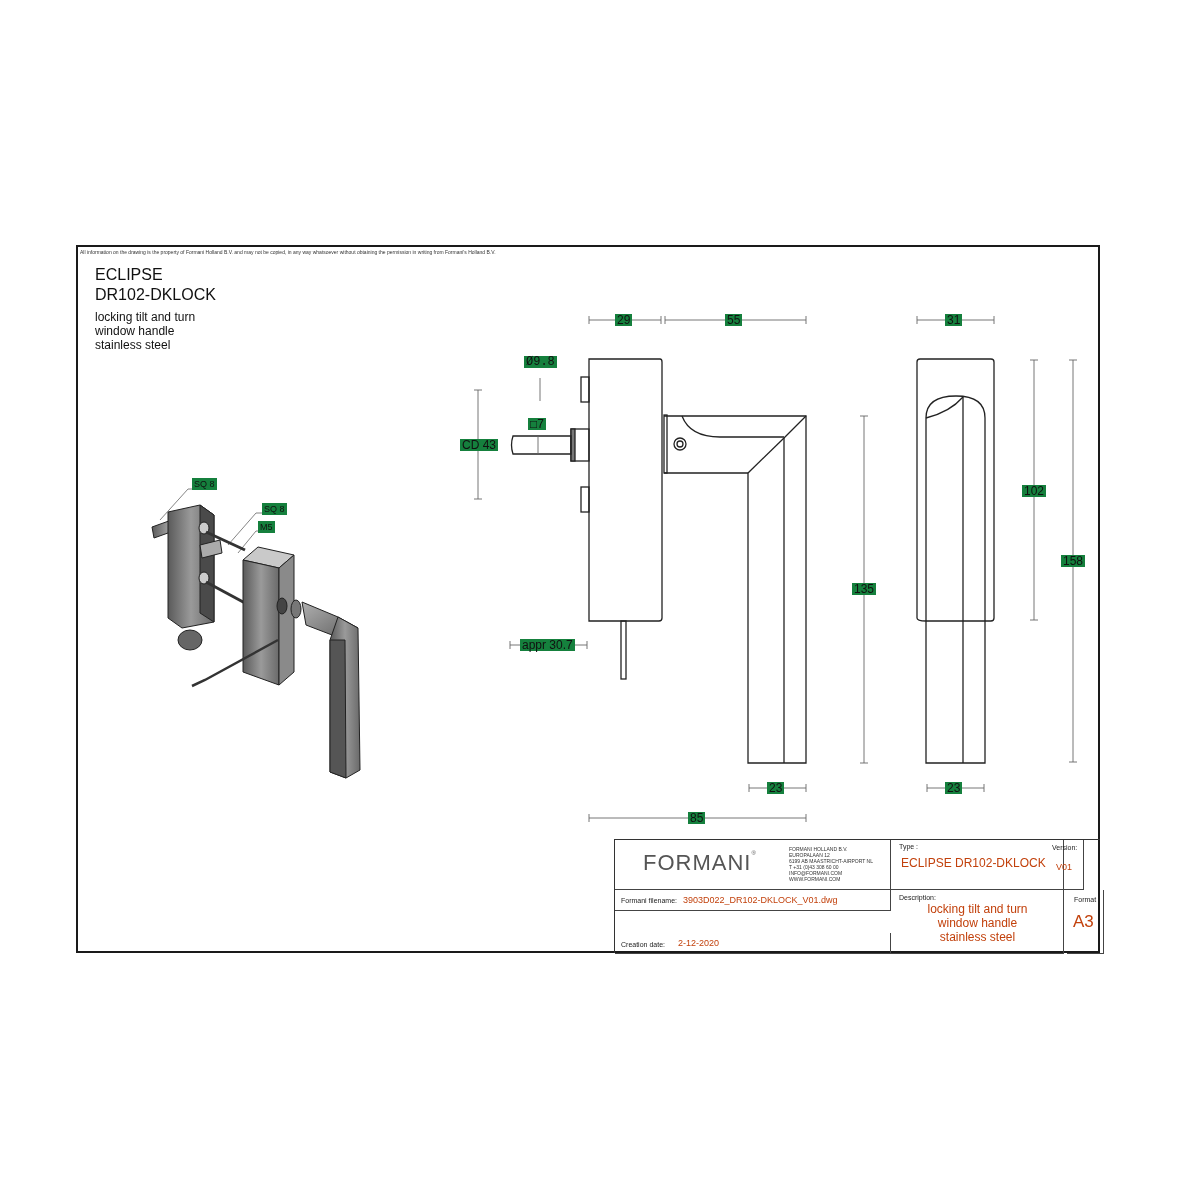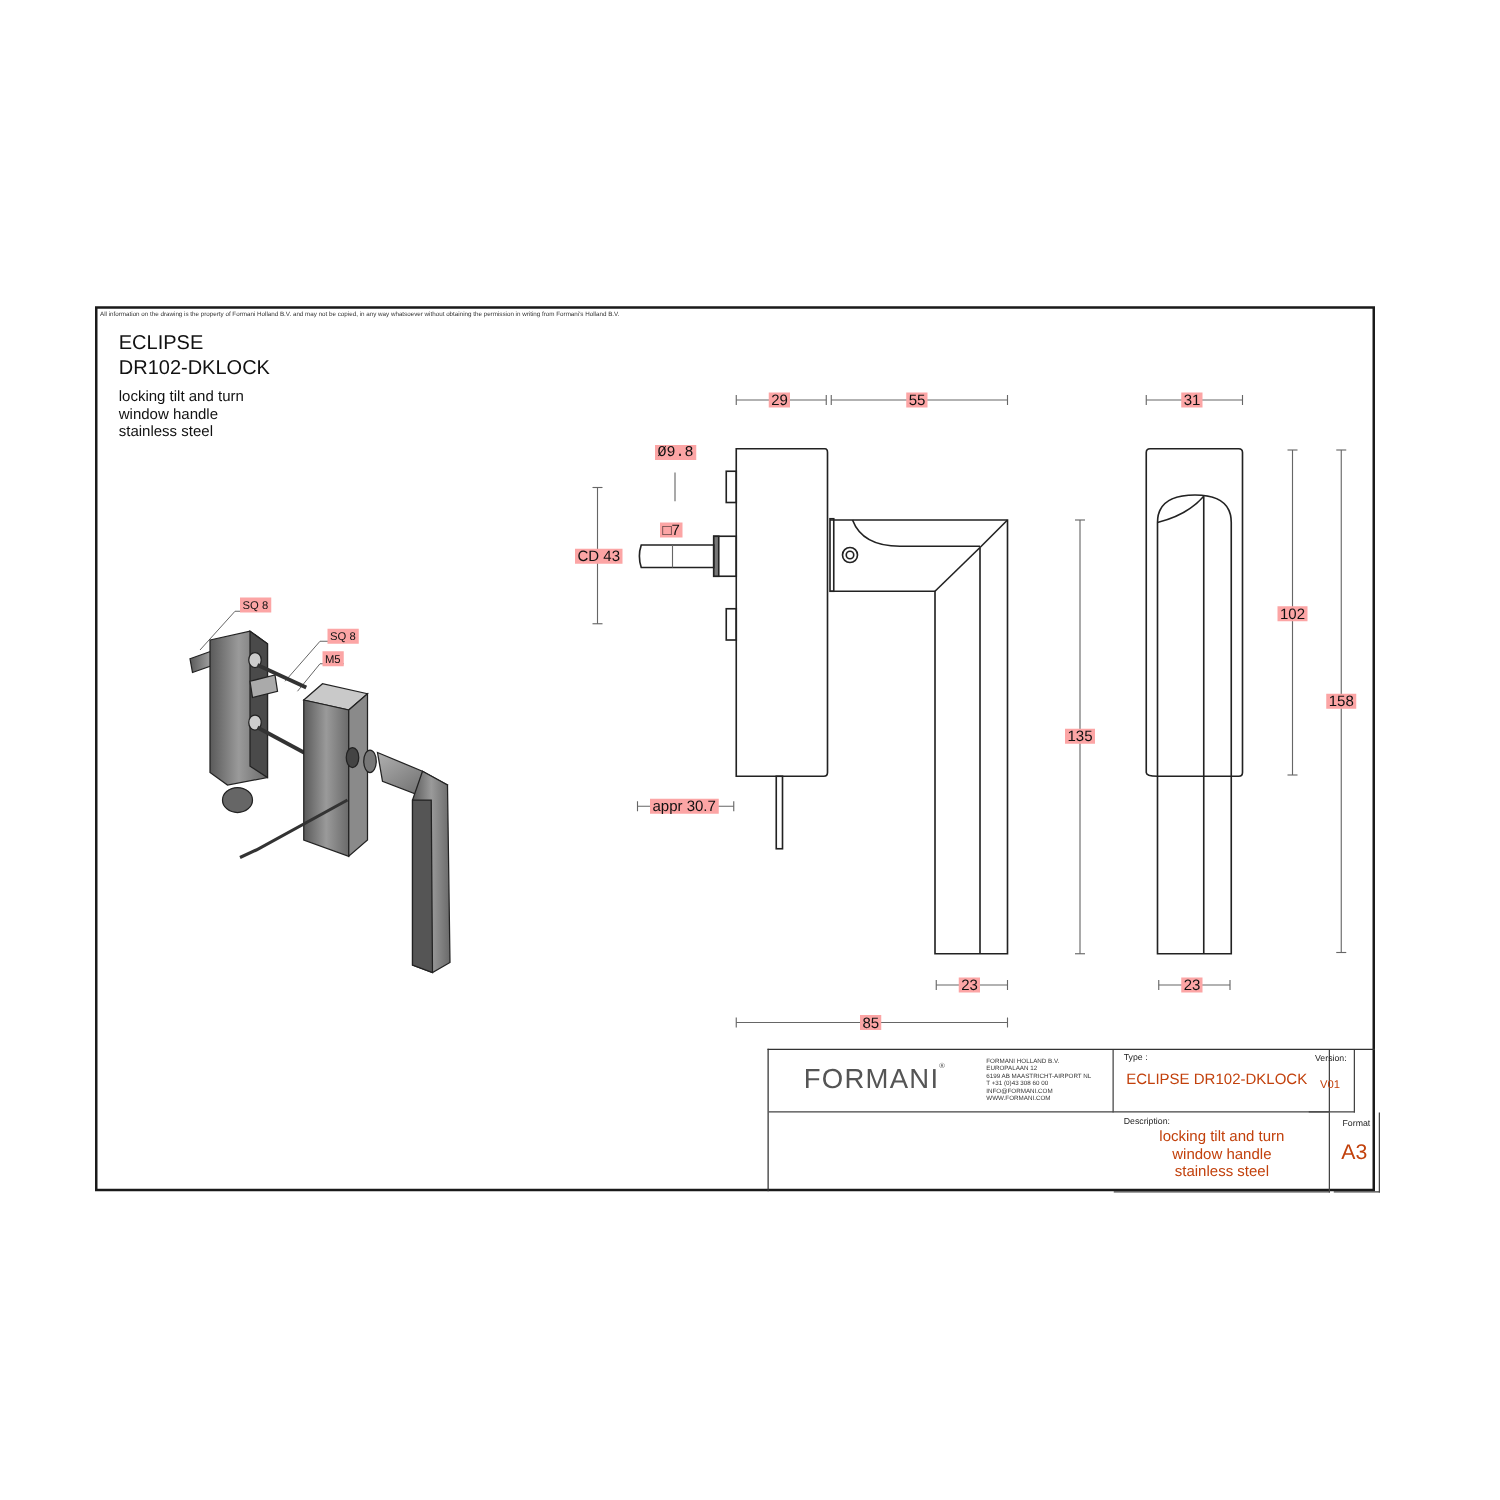--- a/index.html
+++ b/index.html
@@ -4,21 +4,21 @@
 <style>
   html, body { margin: 0; padding: 0; background: #ffffff; }
   body { width: 1200px; height: 1200px; position: relative; overflow: hidden; font-family: "Liberation Sans", sans-serif; color: #111; }
   .sheet { position: absolute; left: 76px; top: 245px; width: 1024px; height: 708px; border: 2px solid #1a1a1a; box-sizing: border-box; }
   .copyright { position: absolute; left: 80px; top: 249px; font-size: 5px; color: #333; white-space: nowrap; }
   .title-block { position: absolute; left: 95px; top: 265px; }
   .title-main { font-size: 16px; line-height: 20px; color: #111; }
   .title-desc { font-size: 12px; line-height: 14px; margin-top: 5px; color: #111; }
   .title-desc div { white-space: nowrap; }
   svg.drawing { position: absolute; left: 0; top: 0; }
-  .dim { position: absolute; font-size: 12px; color: #111; white-space: nowrap; background: #fca5a5; padding: 0 2px; line-height: 12px; }
+  .dim { position: absolute; font-size: 12px; color: #111; white-space: nowrap; background: #15803d; padding: 0 2px; line-height: 12px; }
   .tb { position: absolute; left: 614px; top: 839px; width: 486px; height: 114px; box-sizing: border-box; border-top: 1px solid #333; border-left: 1px solid #333; }
   .cell { position: absolute; box-sizing: border-box; border-right: 1px solid #444; border-bottom: 1px solid #444; }
   .lbl { position: absolute; font-size: 7px; color: #222; white-space: nowrap; }
   .val { position: absolute; font-size: 9px; color: #c2410c; white-space: nowrap; }
   .logo { position: absolute; left: 28px; top: 10px; font-size: 22px; letter-spacing: 1px; color: #555; font-weight: normal; }
   .logo sup { font-size: 6px; vertical-align: top; }
   .addr { position: absolute; left: 174px; top: 6px; font-size: 5px; line-height: 6px; color: #333; }
   .addr div { white-space: nowrap; }
   .big { font-size: 12px; }
   .center { text-align: center; }
@@ -193,20 +193,28 @@
     <div class="logo"><span>FORMANI</span><sup>®</sup></div>
     <div class="addr">
       <div>FORMANI HOLLAND B.V.</div>
       <div>EUROPALAAN 12</div>
       <div>6199 AB MAASTRICHT-AIRPORT NL</div>
       <div>T +31 (0)43 308 60 00</div>
       <div>INFO@FORMANI.COM</div>
       <div>WWW.FORMANI.COM</div>
     </div>
   </div>
+  <div class="cell" style="left:0;top:50px;width:276px;height:21px;">
+    <span class="lbl" style="left:6px;top:7px;">Formani filename:</span>
+    <span class="val" style="left:68px;top:5px;">3903D022_DR102-DKLOCK_V01.dwg</span>
+  </div>
+  <div class="cell" style="left:0;top:93px;width:276px;height:21px;">
+    <span class="lbl" style="left:6px;top:8px;">Creation date:</span>
+    <span class="val" style="left:63px;top:5px;">2-12-2020</span>
+  </div>
   <div class="cell" style="left:276px;top:0;width:173px;height:50px;">
     <span class="lbl" style="left:8px;top:3px;">Type :</span>
     <span class="val big" style="left:10px;top:16px;">ECLIPSE DR102-DKLOCK</span>
   </div>
   <div class="cell" style="left:276px;top:50px;width:173px;height:64px;">
     <span class="lbl" style="left:8px;top:4px;">Description:</span>
     <div class="val big center" style="left:0;width:173px;top:12px;line-height:14px;">
       <div>locking tilt and turn</div>
       <div>window handle</div>
       <div>stainless steel</div>

